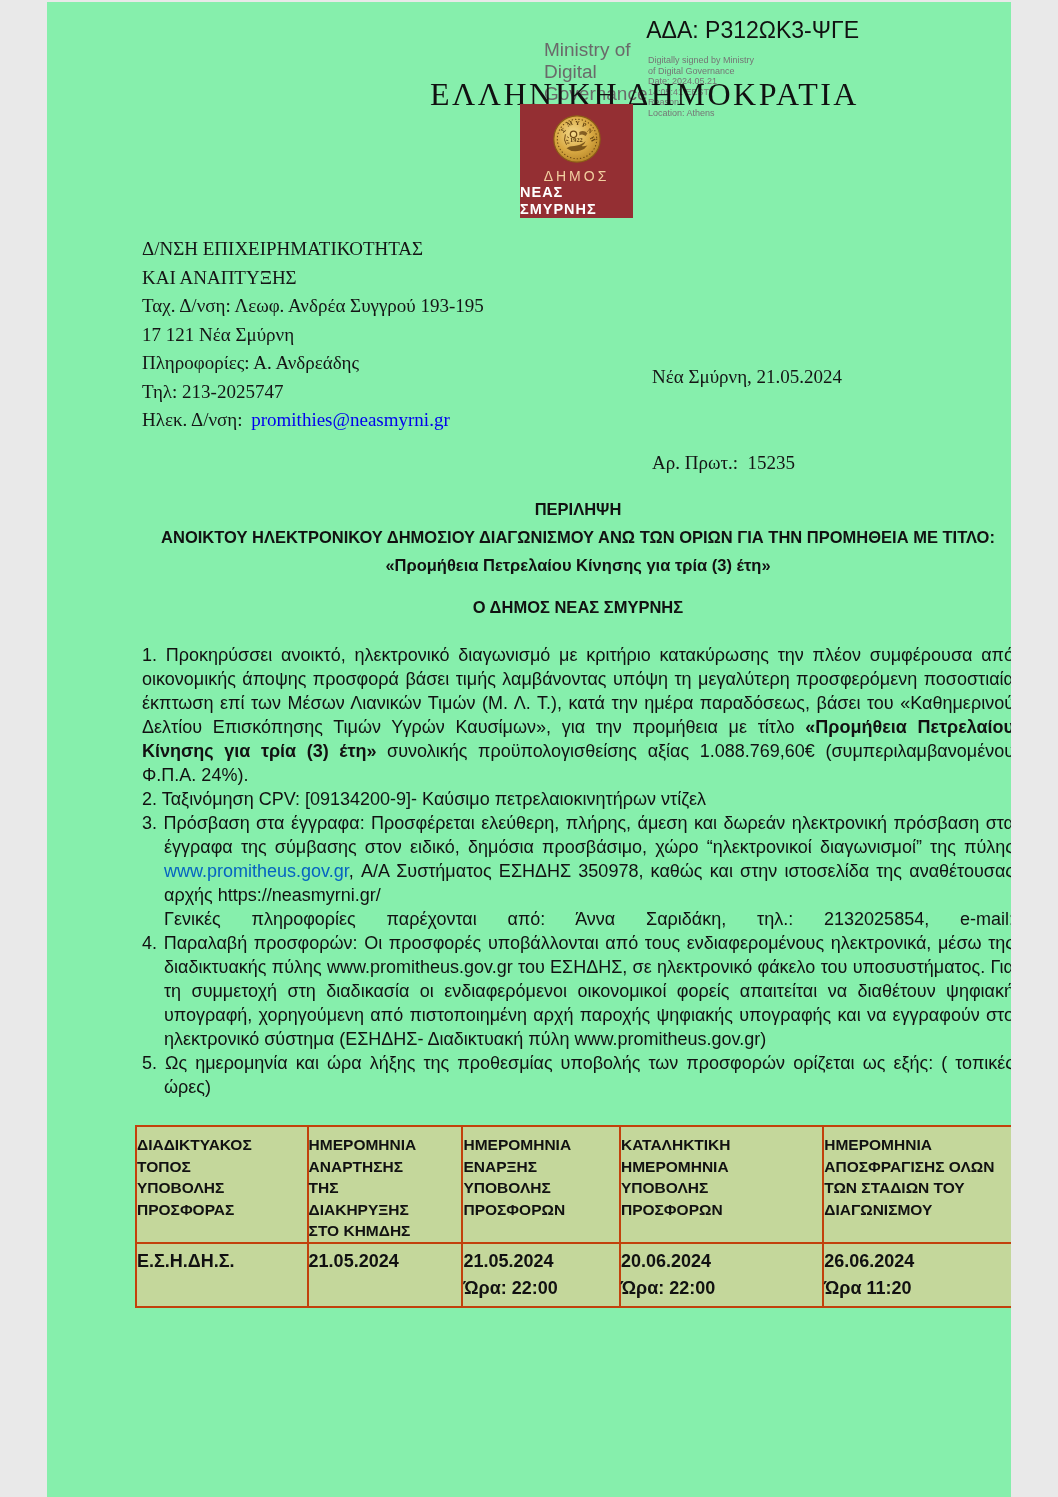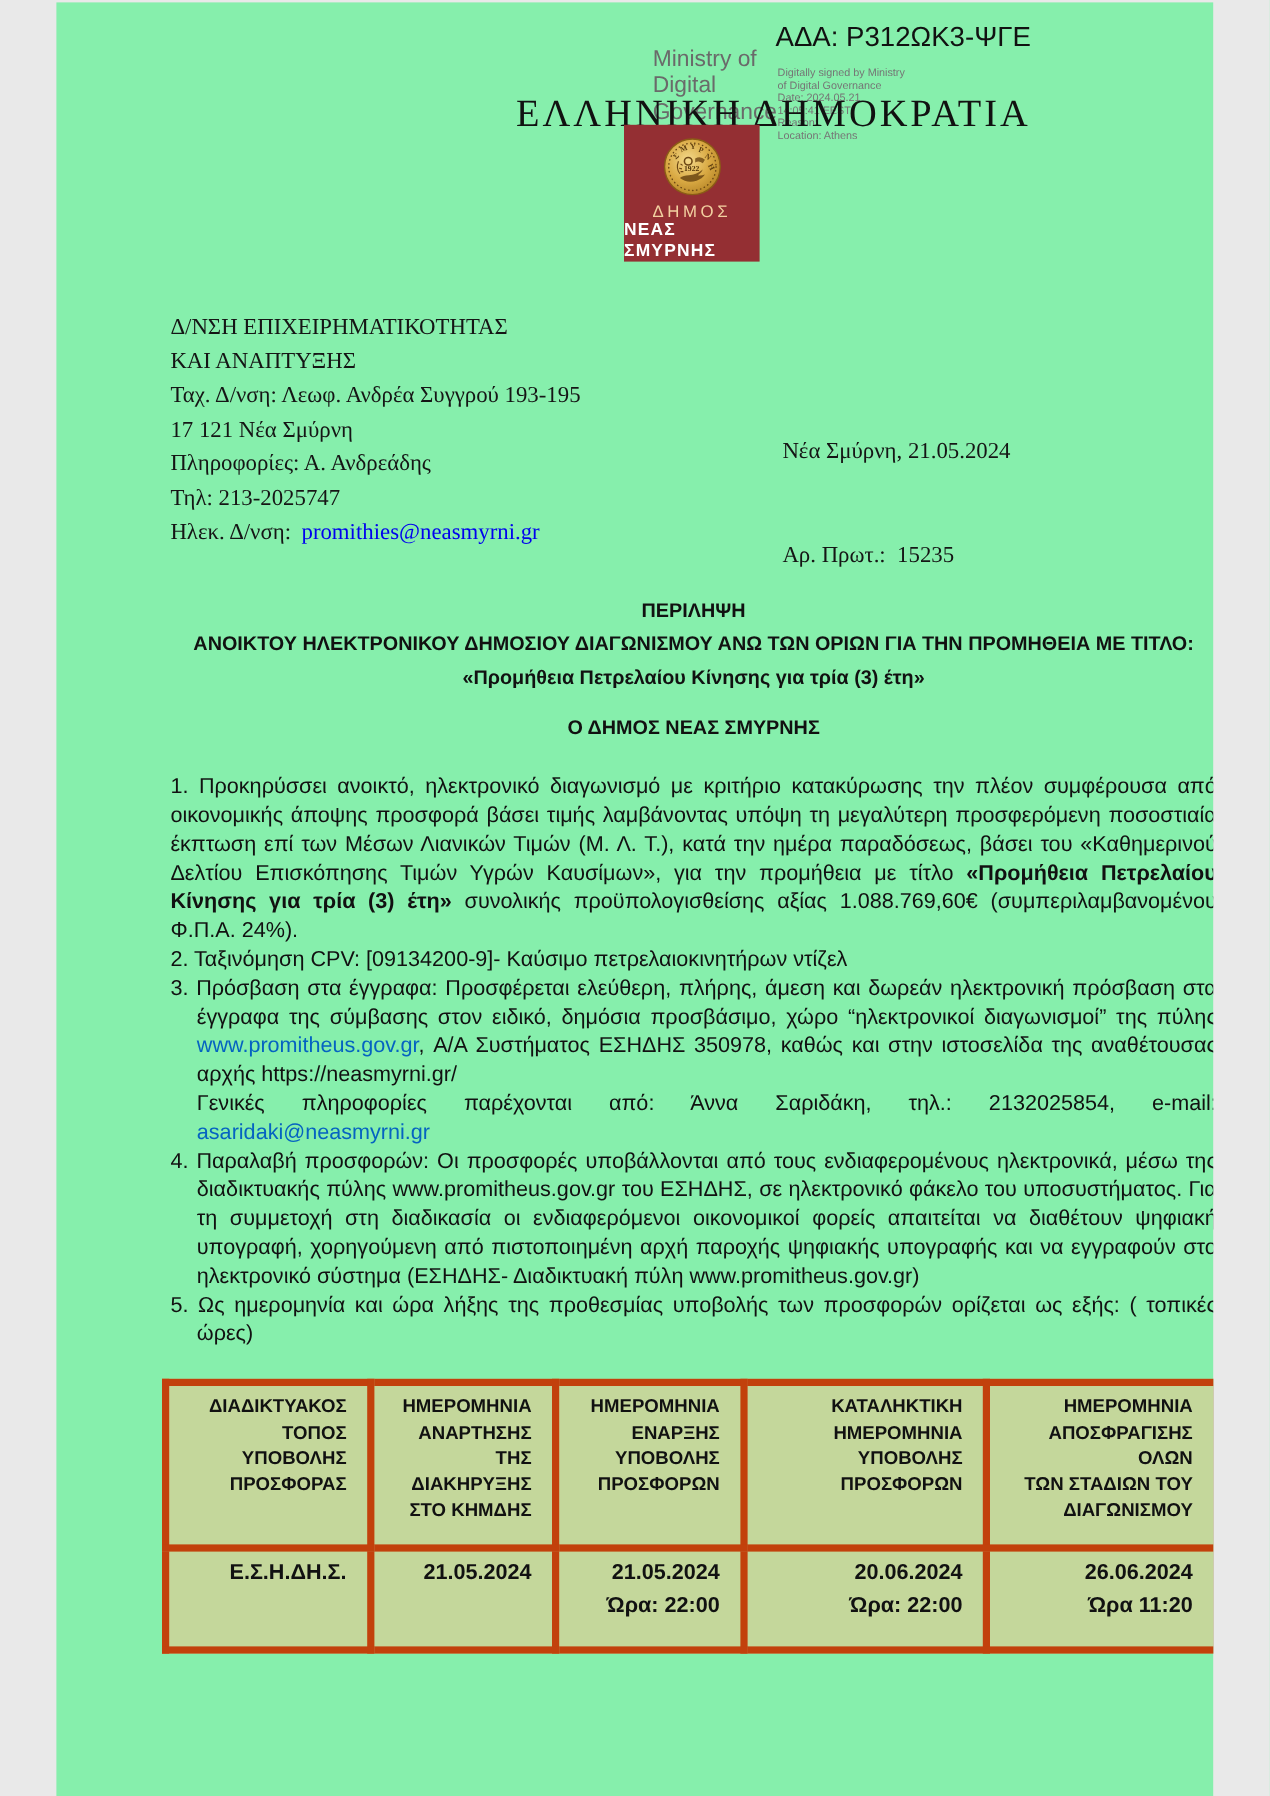--- a/index.html
+++ b/index.html
@@ -44,21 +44,21 @@
   }
   .logo svg{display:block;margin-top:6px;}
   .logo-line1{
     color:#f2d0a0;font-size:14px;letter-spacing:3px;line-height:15px;margin-top:1px;
   }
   .logo-line2{
     color:#ffffff;font-weight:bold;font-size:14.5px;letter-spacing:1px;line-height:17px;
   }
   
   .contact{
-    position:absolute;left:95px;top:257px;
+    position:absolute;left:95px;top:233px;
     font-family:"Liberation Serif",serif;
     font-size:19px;line-height:28.5px;color:#151515;
   }
   .contact a, .serif-link{
     color:#0000ee;cursor:pointer;
   }
   .meta{
     position:absolute;left:605px;top:304px;
     font-family:"Liberation Serif",serif;
     font-size:19px;line-height:28.5px;color:#151515;
@@ -85,25 +85,25 @@
   .bold{font-weight:bold;}
   .sans-link{color:#0563c1;cursor:pointer;}
   
   table.sched{
     border-collapse:collapse;
     margin-top:26px;margin-left:-7px;
     width:882px;table-layout:fixed;
     background:#c4d79b;
   }
   table.sched td, table.sched th{
-    border:6px solid #c2410c;
+    border:2px solid #c2410c;
     vertical-align:top;
-    text-align:right;
+    text-align:left;
     font-weight:bold;color:#111;
-    padding:17px;
+    padding:0;
   }
   table.sched th{
     height:106px;
     font-size:15.5px;line-height:21.5px;
     padding-top:7px;
     white-space:pre-line;
   }
   table.sched td{
     height:58px;
     font-size:18px;line-height:27px;
@@ -182,21 +182,20 @@
     <div class="title-line title-org">Ο ΔΗΜΟΣ ΝΕΑΣ ΣΜΥΡΝΗΣ</div>
 
     <div class="body-text">
       <p><span>1. Προκηρύσσει ανοικτό, ηλεκτρονικό διαγωνισμό με κριτήριο κατακύρωσης την πλέον συμφέρουσα από οικονομικής άποψης προσφορά βάσει τιμής λαμβάνοντας υπόψη τη μεγαλύτερη προσφερόμενη ποσοστιαία έκπτωση επί των Μέσων Λιανικών Τιμών (Μ. Λ. Τ.), κατά την ημέρα παραδόσεως, βάσει του «Καθημερινού Δελτίου Επισκόπησης Τιμών Υγρών Καυσίμων», για την προμήθεια  με τίτλο </span><span class="bold">«Προμήθεια Πετρελαίου Κίνησης για τρία (3) έτη»</span><span> συνολικής προϋπολογισθείσης αξίας 1.088.769,60€ (συμπεριλαμβανομένου Φ.Π.Α. 24%).</span></p>
 
       <p>2. Ταξινόμηση CPV: [09134200-9]- Καύσιμο πετρελαιοκινητήρων ντίζελ</p>
 
       <div class="hang">
         <span>3. Πρόσβαση στα έγγραφα: Προσφέρεται ελεύθερη, πλήρης, άμεση και δωρεάν ηλεκτρονική πρόσβαση στα έγγραφα της σύμβασης στον ειδικό, δημόσια προσβάσιμο, χώρο “ηλεκτρονικοί διαγωνισμοί” της πύλης </span><a class="sans-link">www.promitheus.gov.gr</a><span>, Α/Α Συστήματος ΕΣΗΔΗΣ 350978, καθώς και στην ιστοσελίδα της αναθέτουσας αρχής  https://neasmyrni.gr/</span>
         <div class="sub gen-line">Γενικές πληροφορίες παρέχονται από: Άννα Σαριδάκη, τηλ.: 2132025854, e-mail:</div>
-        <div class="sub"><a class="sans-link">asaridaki@neasmyrni.gr</a></div>
       </div>
 
       <p class="hang">4. Παραλαβή προσφορών: Οι προσφορές υποβάλλονται από τους ενδιαφερομένους ηλεκτρονικά, μέσω της διαδικτυακής πύλης www.promitheus.gov.gr του ΕΣΗΔΗΣ, σε ηλεκτρονικό φάκελο του υποσυστήματος. Για τη συμμετοχή στη διαδικασία οι ενδιαφερόμενοι οικονομικοί φορείς απαιτείται να διαθέτουν ψηφιακή υπογραφή, χορηγούμενη από πιστοποιημένη αρχή παροχής ψηφιακής υπογραφής και να εγγραφούν στο ηλεκτρονικό σύστημα (ΕΣΗΔΗΣ- Διαδικτυακή πύλη www.promitheus.gov.gr)</p>
 
       <p class="hang">5. Ως ημερομηνία και ώρα λήξης της προθεσμίας υποβολής των προσφορών ορίζεται ως εξής: ( τοπικές ώρες)</p>
     </div>
 
     <table class="sched">
       <colgroup>
         <col style="width:19.5%">

